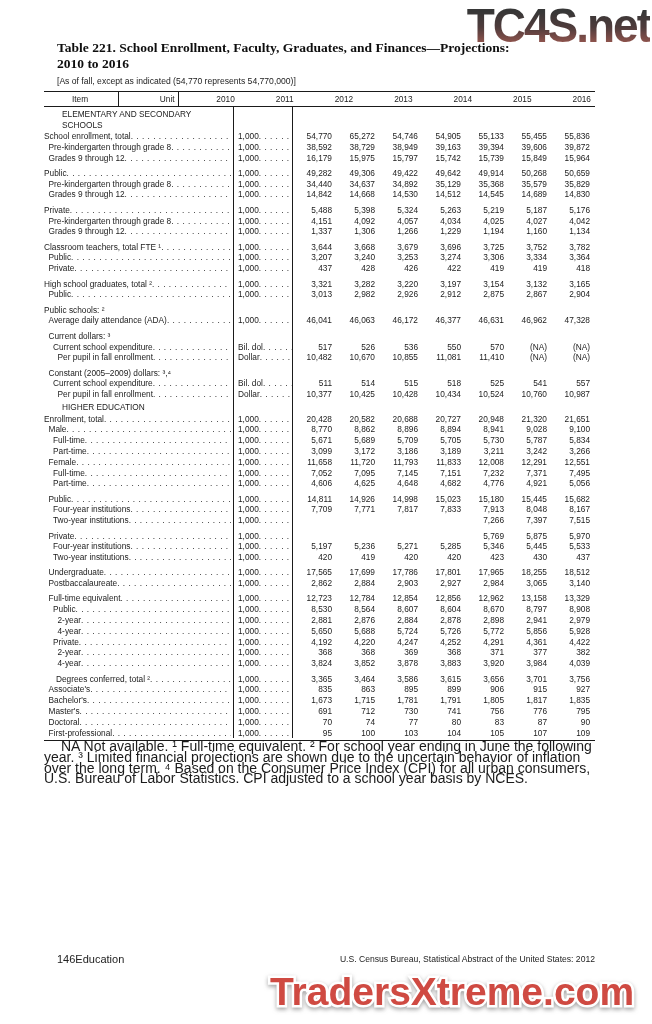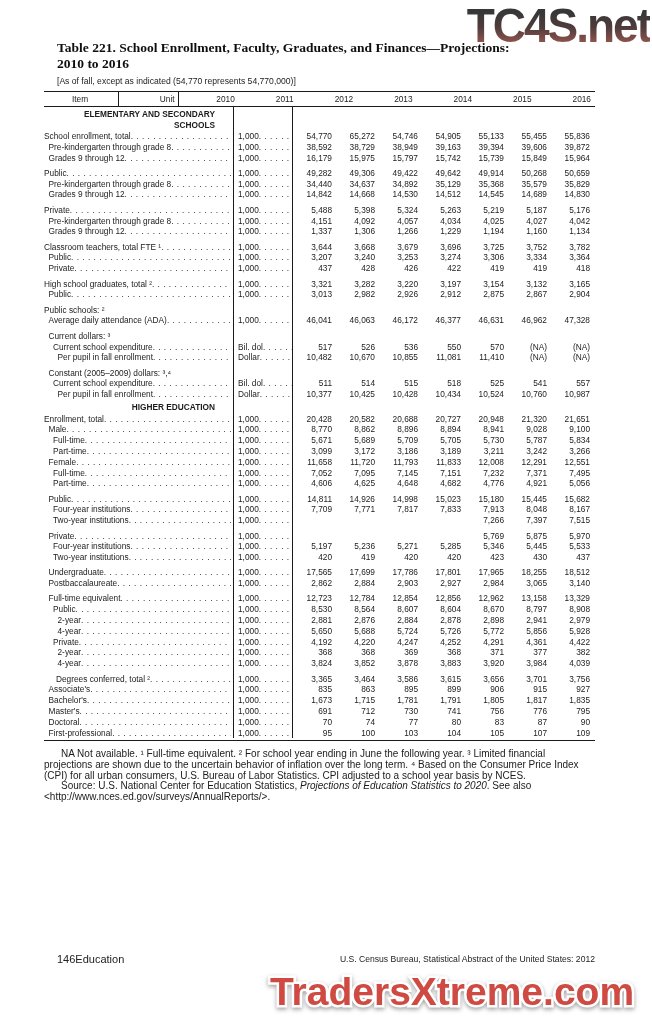--- a/index.html
+++ b/index.html
@@ -25,28 +25,28 @@
   .c { line-height:10.7px; }
   .c.lab { width:190px; border-right:1px solid #1a1a1a; display:flex; align-items:baseline; overflow:hidden; padding-right:2px; }
   .c.unit { width:59px; border-right:1px solid #1a1a1a; display:flex; align-items:baseline; overflow:hidden; padding-left:4px; }
   .c.val { width:43px; text-align:right; padding-right:4px; }
   .thead .c.lab, .thead .c.unit { justify-content:center; padding-left:0; }
   .thead .c { height:100%; display:flex; align-items:center; }
   .thead .c.val { justify-content:flex-end; }
   .tr { display:flex; height:10.8px; }
   .tr.gap { height:4.5px; }
   .tr.secrow { height:auto; }
-  .tr.secrow .c.lab { display:block; text-align:right; padding:2px 18px 1px 18px; line-height:10.5px;font-weight:bold; }
+  .tr.secrow .c.lab { display:block; text-align:left; padding:2px 18px 1px 18px; line-height:10.5px; }
   .lt { white-space:nowrap; }
   .dots { flex:1; overflow:hidden; white-space:nowrap; color:#2a2a2a; }
   .dots::before {
     content:" . . . . . . . . . . . . . . . . . . . . . . . . . . . . . . . . . . . . . . . . . . . . . .";
     letter-spacing:0.5px;
   }
-  .footnotes { margin-top:8px; font-size:10px; line-height:10.6px; color:#1b1b1b; }
+  .footnotes { margin-top:0; font-size:14px; line-height:10.6px; color:#1b1b1b; }
   .footnotes p { text-indent:17px; }
   .src-italic { font-style:italic; }
 
   .page-footer-left { position:absolute; left:57px; top:953px; font-size:11px; color:#222; }
   .page-footer-left .pgnum { }
   .credit { position:absolute; right:57px; top:954px; font-size:8.6px; color:#222; }
 
   .wm-top {
     position:absolute; top:2px; right:2px; z-index:30;
     font-size:46px; font-weight:900; letter-spacing:-2px; line-height:44px;
@@ -1077,21 +1077,20 @@
             <div class="c val">104</div>
             <div class="c val">105</div>
             <div class="c val">107</div>
             <div class="c val">109</div>
           </div>
         </div>
     </div>
 
     <div class="footnotes">
       <p>NA Not available. ¹ Full-time equivalent. ² For school year ending in June the following year. ³ Limited financial projections are shown due to the uncertain behavior of inflation over the long term. ⁴ Based on the Consumer Price Index (CPI) for all urban consumers, U.S. Bureau of Labor Statistics. CPI adjusted to a school year basis by NCES.</p>
-      <p><span>Source: U.S. National Center for Education Statistics, </span><span class="src-italic">Projections of Education Statistics to 2020</span><span>. See also &lt;http://www.nces.ed.gov/surveys/AnnualReports/&gt;.</span></p>
     </div>
   </div>
 
   <div class="page-footer-left">
     <span class="pgnum">146</span><span>Education</span>
   </div>
   <div class="credit">U.S. Census Bureau, Statistical Abstract of the United States: 2012</div>
 
 
   <div class="wm-bottom">

